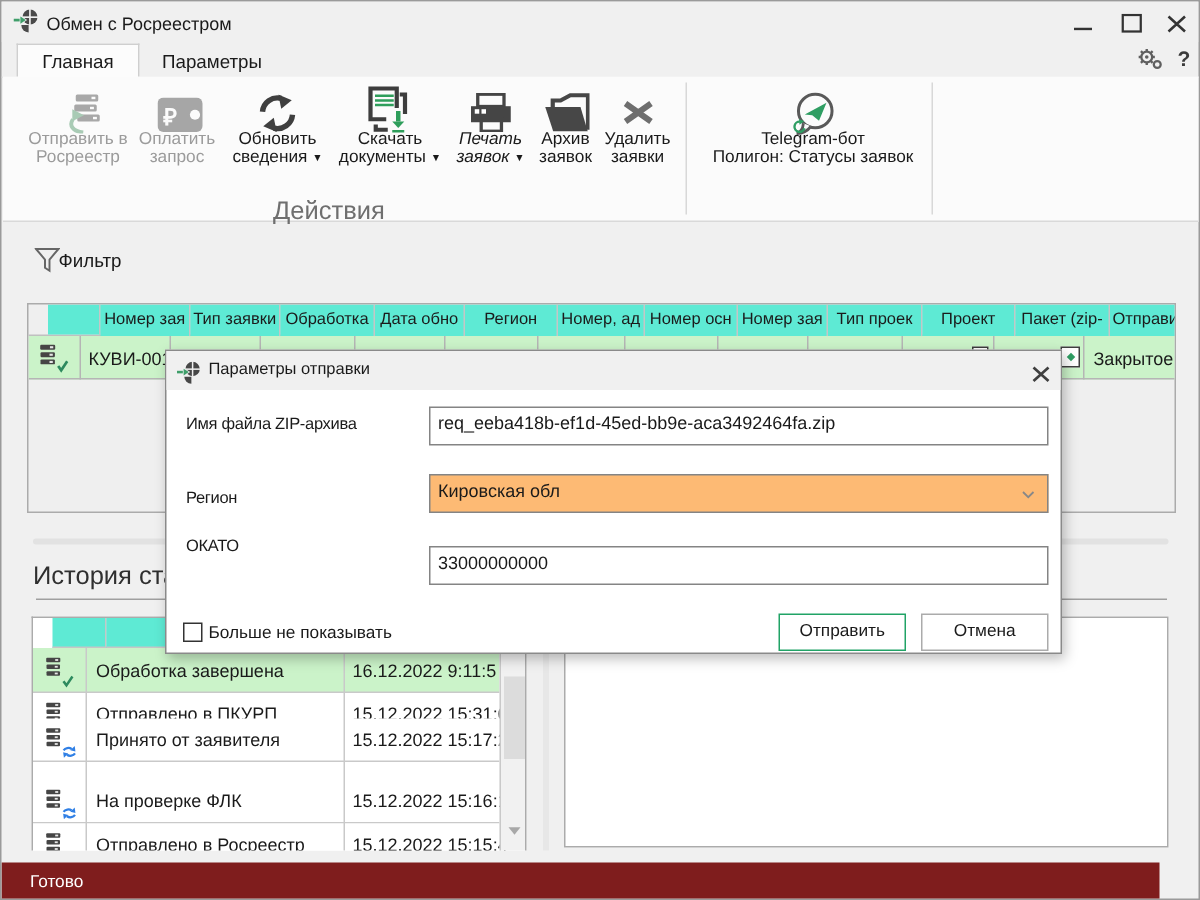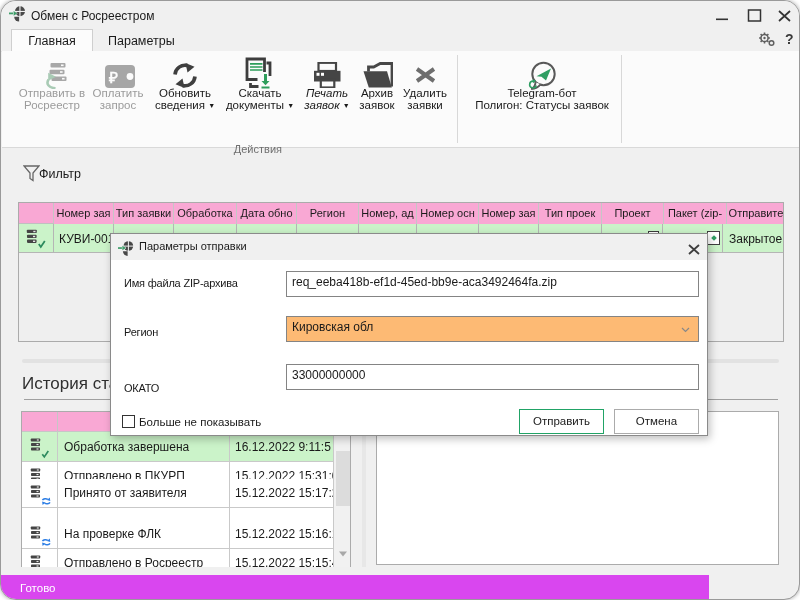--- a/index.html
+++ b/index.html
@@ -1,32 +1,32 @@
 <!DOCTYPE html>
 <html><head><meta charset="utf-8">
 <style>
   * { margin:0; padding:0; box-sizing:border-box; }
   html,body { width:800px; height:600px; background:#fff; font-family:"Liberation Sans", sans-serif; }
   #win { position:absolute; left:0; top:0; width:800px; height:600px; background:#f0f0f0;
-         border:1px solid #9a9a9a; border-radius:16px; overflow:hidden;
+         border:1px solid #9a9a9a; border-radius:0; overflow:hidden;
          box-shadow:0 0 4px rgba(0,0,0,0.35); }
   .abs { position:absolute; }
   .txt { position:absolute; white-space:nowrap; color:#1a1a1a; }
   
   #title { position:absolute; left:0; top:0; width:100%; height:27px; background:#f0f0f0; }
   
   #tabstrip { position:absolute; left:0; top:27px; width:100%; height:23px; }
   #ribbon { position:absolute; left:1px; top:50px; width:798px; height:97px; background:#fbfbfb; border-bottom:1px solid #d9d9d9; }
   .rbtn { position:absolute; top:0; height:96px; text-align:center; font-size:11.5px; color:#1a1a1a; }
   .rbtn .lbl { position:absolute; top:36px; left:0; right:0; line-height:12px; }
   .dar { font-size:7px; position:relative; top:-1px; }
   .rbtn.dis { color:#9b9b9b; }
   .vsep { position:absolute; top:4px; height:88px; width:1px; background:#d8d8d8; }
-  .hcell { position:absolute; overflow:hidden; background:#f9a8d4; border-right:1px solid #c6c6c6;
-           font-size:11px; color:#1b1b1b; text-align:center; }
+  .hcell { position:absolute; overflow:hidden; background:#5eead4; border-right:1px solid #c6c6c6;
+           font-size:11px; color:#1b1b1b; text-align:center;margin-left:13px; }
   
   #dlg { position:absolute; left:109px; top:232px; width:598px; height:203px; background:#fff;
          border:1px solid #8a8a8a; box-shadow:2px 3px 8px rgba(0,0,0,0.25); }
   .input { position:absolute; left:175px; width:413px; height:26px; border:1px solid #848484; background:#fff;
            font-size:12px; color:#1a1a1a; line-height:21px; padding-left:5px; overflow:hidden; white-space:nowrap; }
   .dbtn { position:absolute; top:175px; width:85px; height:25px; background:#fff; border:1px solid #ababab;
           font-size:11.5px; color:#1a1a1a; text-align:center; line-height:23px; }
   .hrow { position:absolute; left:0; width:311px; background:#fff; border-bottom:1px solid #c9c9c9; }
   .histicon { position:absolute; left:8px; top:6px; }
 </style></head>
@@ -159,21 +159,21 @@
       <svg class="abs" style="left:67px;top:10px" width="33" height="30" viewBox="0 0 33 30">
         <circle cx="16.5" cy="13" r="11.2" fill="none" stroke="#595959" stroke-width="2"></circle>
         <path d="M8.6,21.2 C8.2,25.2 6.4,27.2 4.2,28 C9,27.8 12,25.4 13.6,23.2" fill="#fbfbfb" stroke="#595959" stroke-width="1.9"></path>
         <polygon points="9.5,15.3 24,7.5 19,19.5 14.5,15.8" fill="#2f9e63"></polygon>
         <path d="M6.2,20.1 A3.4,3.4 0 1 0 9.3,24.5" fill="none" stroke="#2f9e63" stroke-width="1.6"></path>
         <polygon points="5.6,18.3 9.2,19.8 6,22.2" fill="#2f9e63"></polygon>
       </svg>
       <div class="lbl">Telegram-бот<br>Полигон: Статусы заявок</div>
     </div>
     <div class="vsep" style="left:619px;"></div>
-    <div class="txt" style="left:180px;top:79.5px;width:100px;text-align:right;font-size:11px;color:#6f6f6f;margin-top:12px;">Действия</div>
+    <div class="txt" style="left:180px;top:79.5px;width:100px;text-align:left;font-size:17px;color:#6f6f6f;">Действия</div>
   </div>
 
   <svg class="abs" style="left:22px;top:164px" width="17" height="17" viewBox="0 0 17 17">
     <path d="M1,1 h15 l-6,7 v7.5 l-3,-2 v-5.5 z" fill="none" stroke="#666" stroke-width="1.3"></path>
   </svg>
   <div class="txt" style="left:38px;top:166px;font-size:12.5px;">Фильтр</div>
 
   <div class="abs" id="maintable" style="left:17px;top:201px;width:766px;height:140px;border:1px solid #ababab;background:#efefef;overflow:hidden;">
     <div class="abs" style="left:0;top:20px;width:766px;height:1px;background:#c0c0c0;"></div>
     <div class="hcell" style="left:0;top:0;width:35px;height:20px;"></div>
@@ -345,21 +345,21 @@
       <svg class="abs" style="left:4px;top:118px" width="10" height="8" viewBox="0 0 10 8">
           <path d="M1,1.5 h8 l-4,5 z" fill="#a8a8a8"></path>
         </svg>
     </div>
   </div>
 
   <div class="abs" style="left:361px;top:410px;width:4px;height:156px;background:#e7e7e7;"></div>
 
   <div class="abs" style="left:375px;top:410px;width:403px;height:154px;background:#fff;border:1px solid #ababab;"></div>
 
-  <div class="abs" style="left:0;top:573.5px;width:708px;height:27px;background:#d946ef;">
+  <div class="abs" style="left:0;top:573.5px;width:772px;height:27px;background:#7f1d1d;">
     <div class="txt" style="left:19px;top:7px;font-size:11.5px;color:#fff;">Готово</div>
   </div>
 
   <div id="dlg">
     <div class="abs" style="left:0;top:0;width:100%;height:26px;background:#f0f0f0;">
       <svg class="abs" style="left:7px;top:5.5px" width="17" height="16" viewBox="0 0 17 16">
         <circle cx="10.4" cy="6" r="4.8" fill="#474747"></circle>
         <rect x="4" y="5.6" width="12.5" height="1" fill="#f0f0f0"></rect>
         <rect x="9.9" y="0" width="1" height="11.8" fill="#f0f0f0"></rect>
         <path d="M4.9,11.2 L9.6,11.2 L9.6,15.9 A4.7,4.7 0 0 1 4.9,11.2 Z" fill="#474747"></path>
@@ -372,21 +372,21 @@
       </svg>
     </div>
     <div class="txt" style="left:13px;top:43px;font-size:11px;letter-spacing:-0.2px;">Имя файла ZIP-архива</div>
     <div class="input" style="top:37px;">req_eeba418b-ef1d-45ed-bb9e-aca3492464fa.zip</div>
     <div class="txt" style="left:13px;top:92px;font-size:11px;letter-spacing:-0.2px;">Регион</div>
     <div class="input" style="top:82px;background:#fdba74;">Кировская обл
       <svg class="abs" style="right:8px;top:10px" width="9" height="6" viewBox="0 0 9 6">
           <path d="M1,1 L4.5,4.5 L8,1" fill="none" stroke="#888" stroke-width="1.2"></path>
         </svg>
     </div>
-    <div class="txt" style="left:13px;top:148px;font-size:11px;letter-spacing:-0.2px;text-align:right;">ОКАТО</div>
+    <div class="txt" style="left:13px;top:124px;font-size:11px;letter-spacing:-0.2px;text-align:right;">ОКАТО</div>
     <div class="input" style="top:130px;">33000000000</div>
     <div class="abs" style="left:11px;top:181px;width:13px;height:13px;border:1px solid #333;background:#fff;"></div>
     <div class="txt" style="left:28px;top:182px;font-size:11.5px;">Больше не показывать</div>
     <div class="dbtn" style="left:408px;border-color:#21a366;">Отправить</div>
     <div class="dbtn" style="left:503px;">Отмена</div>
   </div>
 
 </div>
 
 </body></html>

